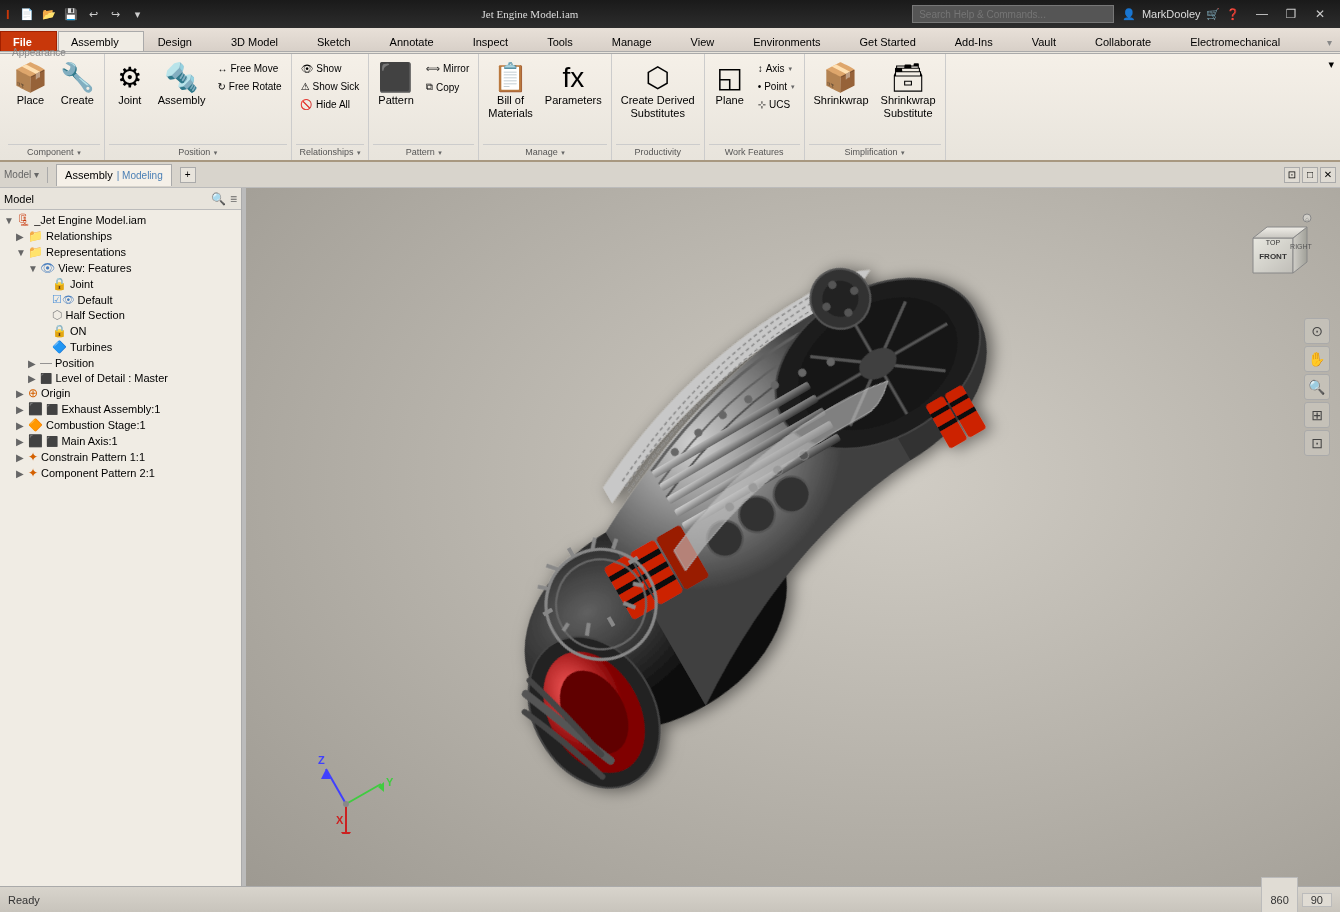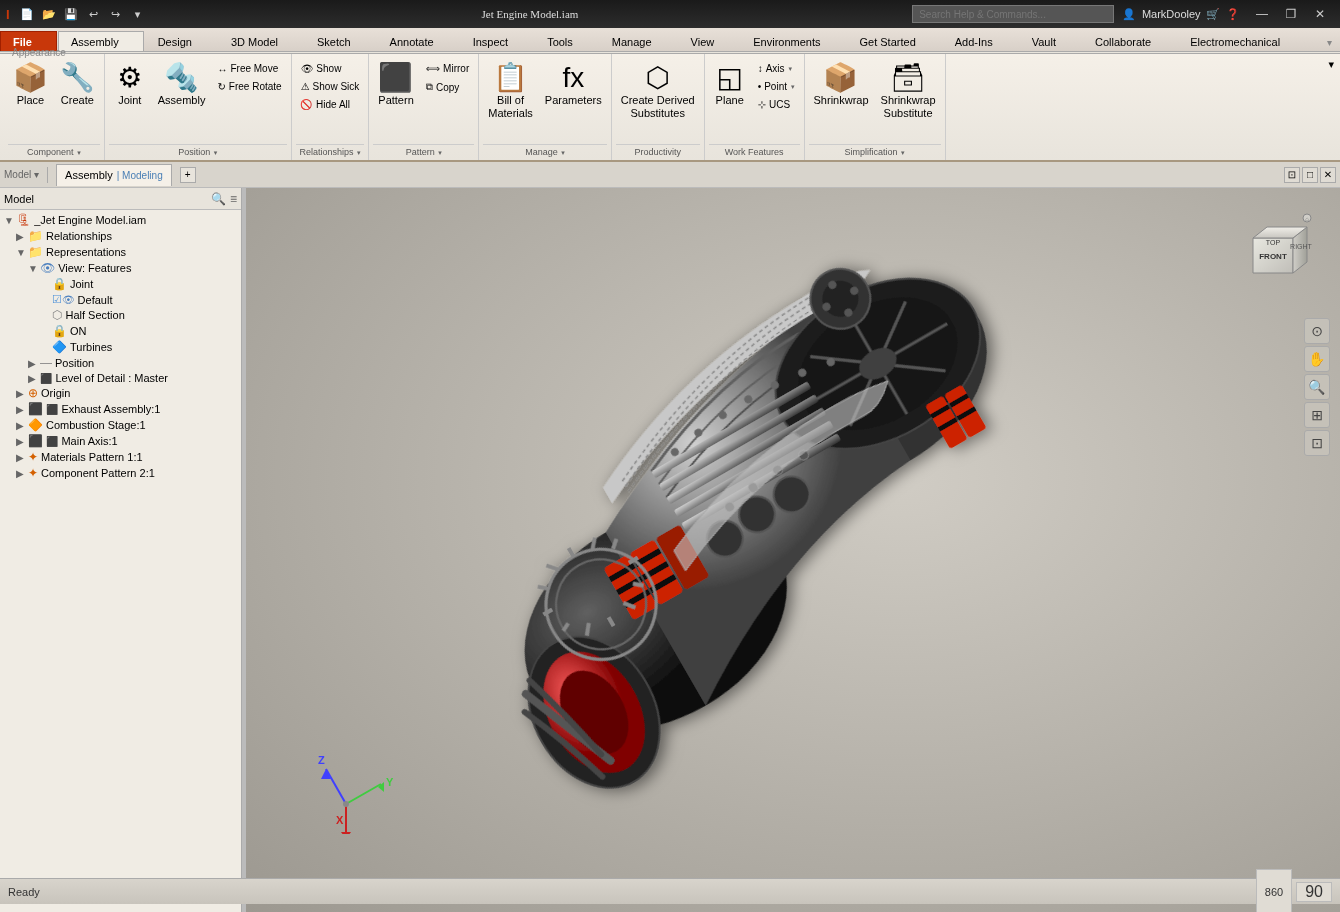--- a/index.html
+++ b/index.html
@@ -629,21 +629,21 @@
         <span class="tree-toggle">▶</span>
         <span class="tree-icon" style="color:#4a7fbf;">⬛</span>
         <span class="tree-icon" style="color:#4a7fbf;font-size:10px;">⬛</span>
         <span class="tree-label">Main Axis:1</span>
       </div>
 
       <div class="tree-item">
         <span class="indent" style="width:12px;"></span>
         <span class="tree-toggle">▶</span>
         <span class="tree-icon comp-orange">✦</span>
-        <span class="tree-label">Materials Pattern 1:1</span>
+        <span class="tree-label">Constrain Pattern 1:1</span>
       </div>
 
       <div class="tree-item">
         <span class="indent" style="width:12px;"></span>
         <span class="tree-toggle">▶</span>
         <span class="tree-icon comp-orange">✦</span>
         <span class="tree-label">Component Pattern 2:1</span>
       </div>
 
     </div>
@@ -842,19 +842,19 @@
       <div class="nav-btn" title="Orbit">⊙</div>
       <div class="nav-btn" title="Pan">✋</div>
       <div class="nav-btn" title="Zoom">🔍</div>
       <div class="nav-btn" title="Zoom Window">⊞</div>
       <div class="nav-btn" title="Zoom All">⊡</div>
     </div>
 
   </div>
 </div>
 
-<div id="statusbar" style="position:absolute;bottom:8px;left:0;right:0;height:26px;background:linear-gradient(to bottom,#d8d4cc,#c8c4bc);border-top:1px solid #aaa;display:flex;align-items:center;padding:0 8px;font-size:11px;color:#333;">
+<div id="statusbar" style="position:absolute;bottom:0;left:0;right:0;height:26px;background:linear-gradient(to bottom,#d8d4cc,#c8c4bc);border-top:1px solid #aaa;display:flex;align-items:center;padding:0 8px;font-size:11px;color:#333;">
   <span class="status-text">Ready</span>
   <div class="status-right" style="margin-left:auto;display:flex;gap:4px;align-items:center;">
     <span class="status-coord" style="background:#e0dcd4;border:1px solid #bbb;padding:16px 8px;font-size:11px;text-align:right;">860</span>
-    <span class="status-coord" style="background:#e0dcd4;border:1px solid #bbb;padding:0 8px;font-size:16px;">90</span>
+    <span class="status-coord" style="background:#e0dcd4;border:1px solid #bbb;padding:0 8px;font-size:11px;">90</span>
   </div>
 </div>
 
 </body></html>

